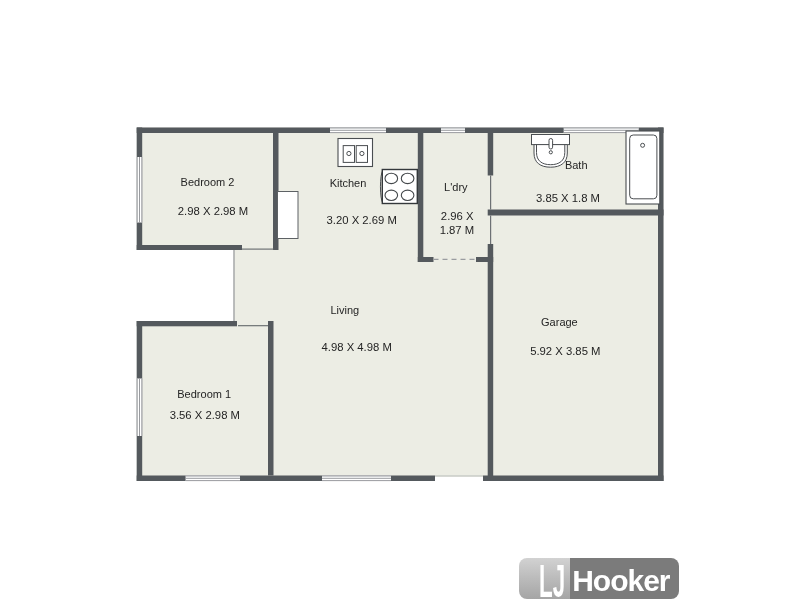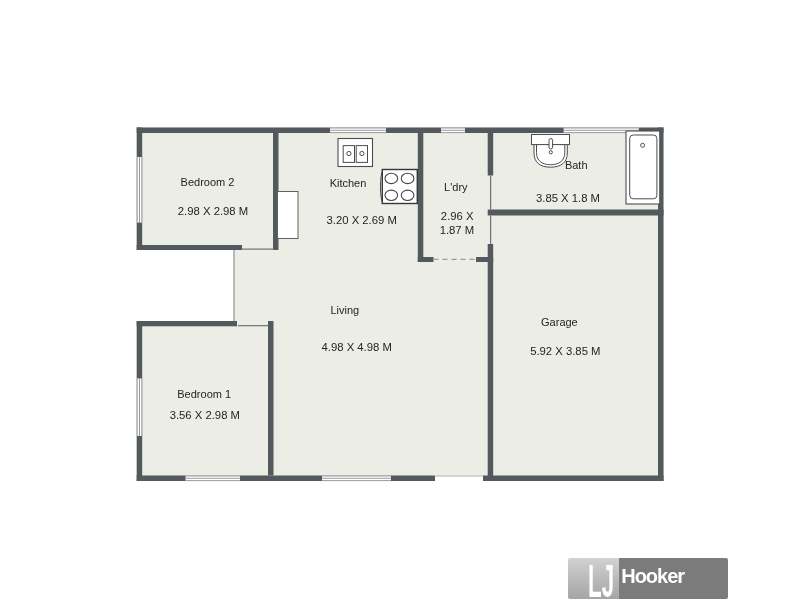--- a/index.html
+++ b/index.html
@@ -169,22 +169,22 @@
     <text x="559.4" y="325.5" font-size="11" text-anchor="middle">Garage</text>
     <text x="565.3" y="354.8" font-size="11.3" text-anchor="middle">5.92 X 3.85 M</text>
   </g>
 
   <g fill="#242424" font-family="Liberation Sans, sans-serif">
     <text x="204.2" y="398" font-size="11" text-anchor="middle">Bedroom 1</text>
     <text x="204.8" y="418.6" font-size="11.3" text-anchor="middle">3.56 X 2.98 M</text>
   </g>
 </svg>
 
-<div style="position:absolute;left:568px;top:558px;width:160px;height:41px;border-radius:2px;overflow:hidden;">
+<div style="position:absolute;left:519px;top:558px;width:160px;height:41px;border-radius:8px;overflow:hidden;">
 
   <div style="position:absolute;left:0;top:0;width:50.5px;height:41px;background:linear-gradient(180deg,#d2d2d2 0%,#bdbdbd 45%,#a5a5a5 100%);"></div>
 
   <div style="position:absolute;left:50.5px;top:0;width:109.5px;height:41px;background:#7b7b7b;"></div>
 
   <div style="position:absolute;left:20.4px;top:0.3px;color:#ffffff;font-family:'Liberation Sans',sans-serif;font-weight:bold;font-size:46px;line-height:1;transform:scaleX(0.485);transform-origin:0 0;">LJ</div>
 
-  <div style="position:absolute;left:53.2px;top:7.5px;color:#ffffff;font-family:'Liberation Sans',sans-serif;font-weight:bold;font-size:20px;line-height:1;letter-spacing:-1px;">Hooker</div>
+  <div style="position:absolute;left:53.2px;top:7.5px;color:#ffffff;font-family:'Liberation Sans',sans-serif;font-weight:bold;font-size:30px;line-height:1;letter-spacing:-1px;">Hooker</div>
 </div>
 
 </body></html>

